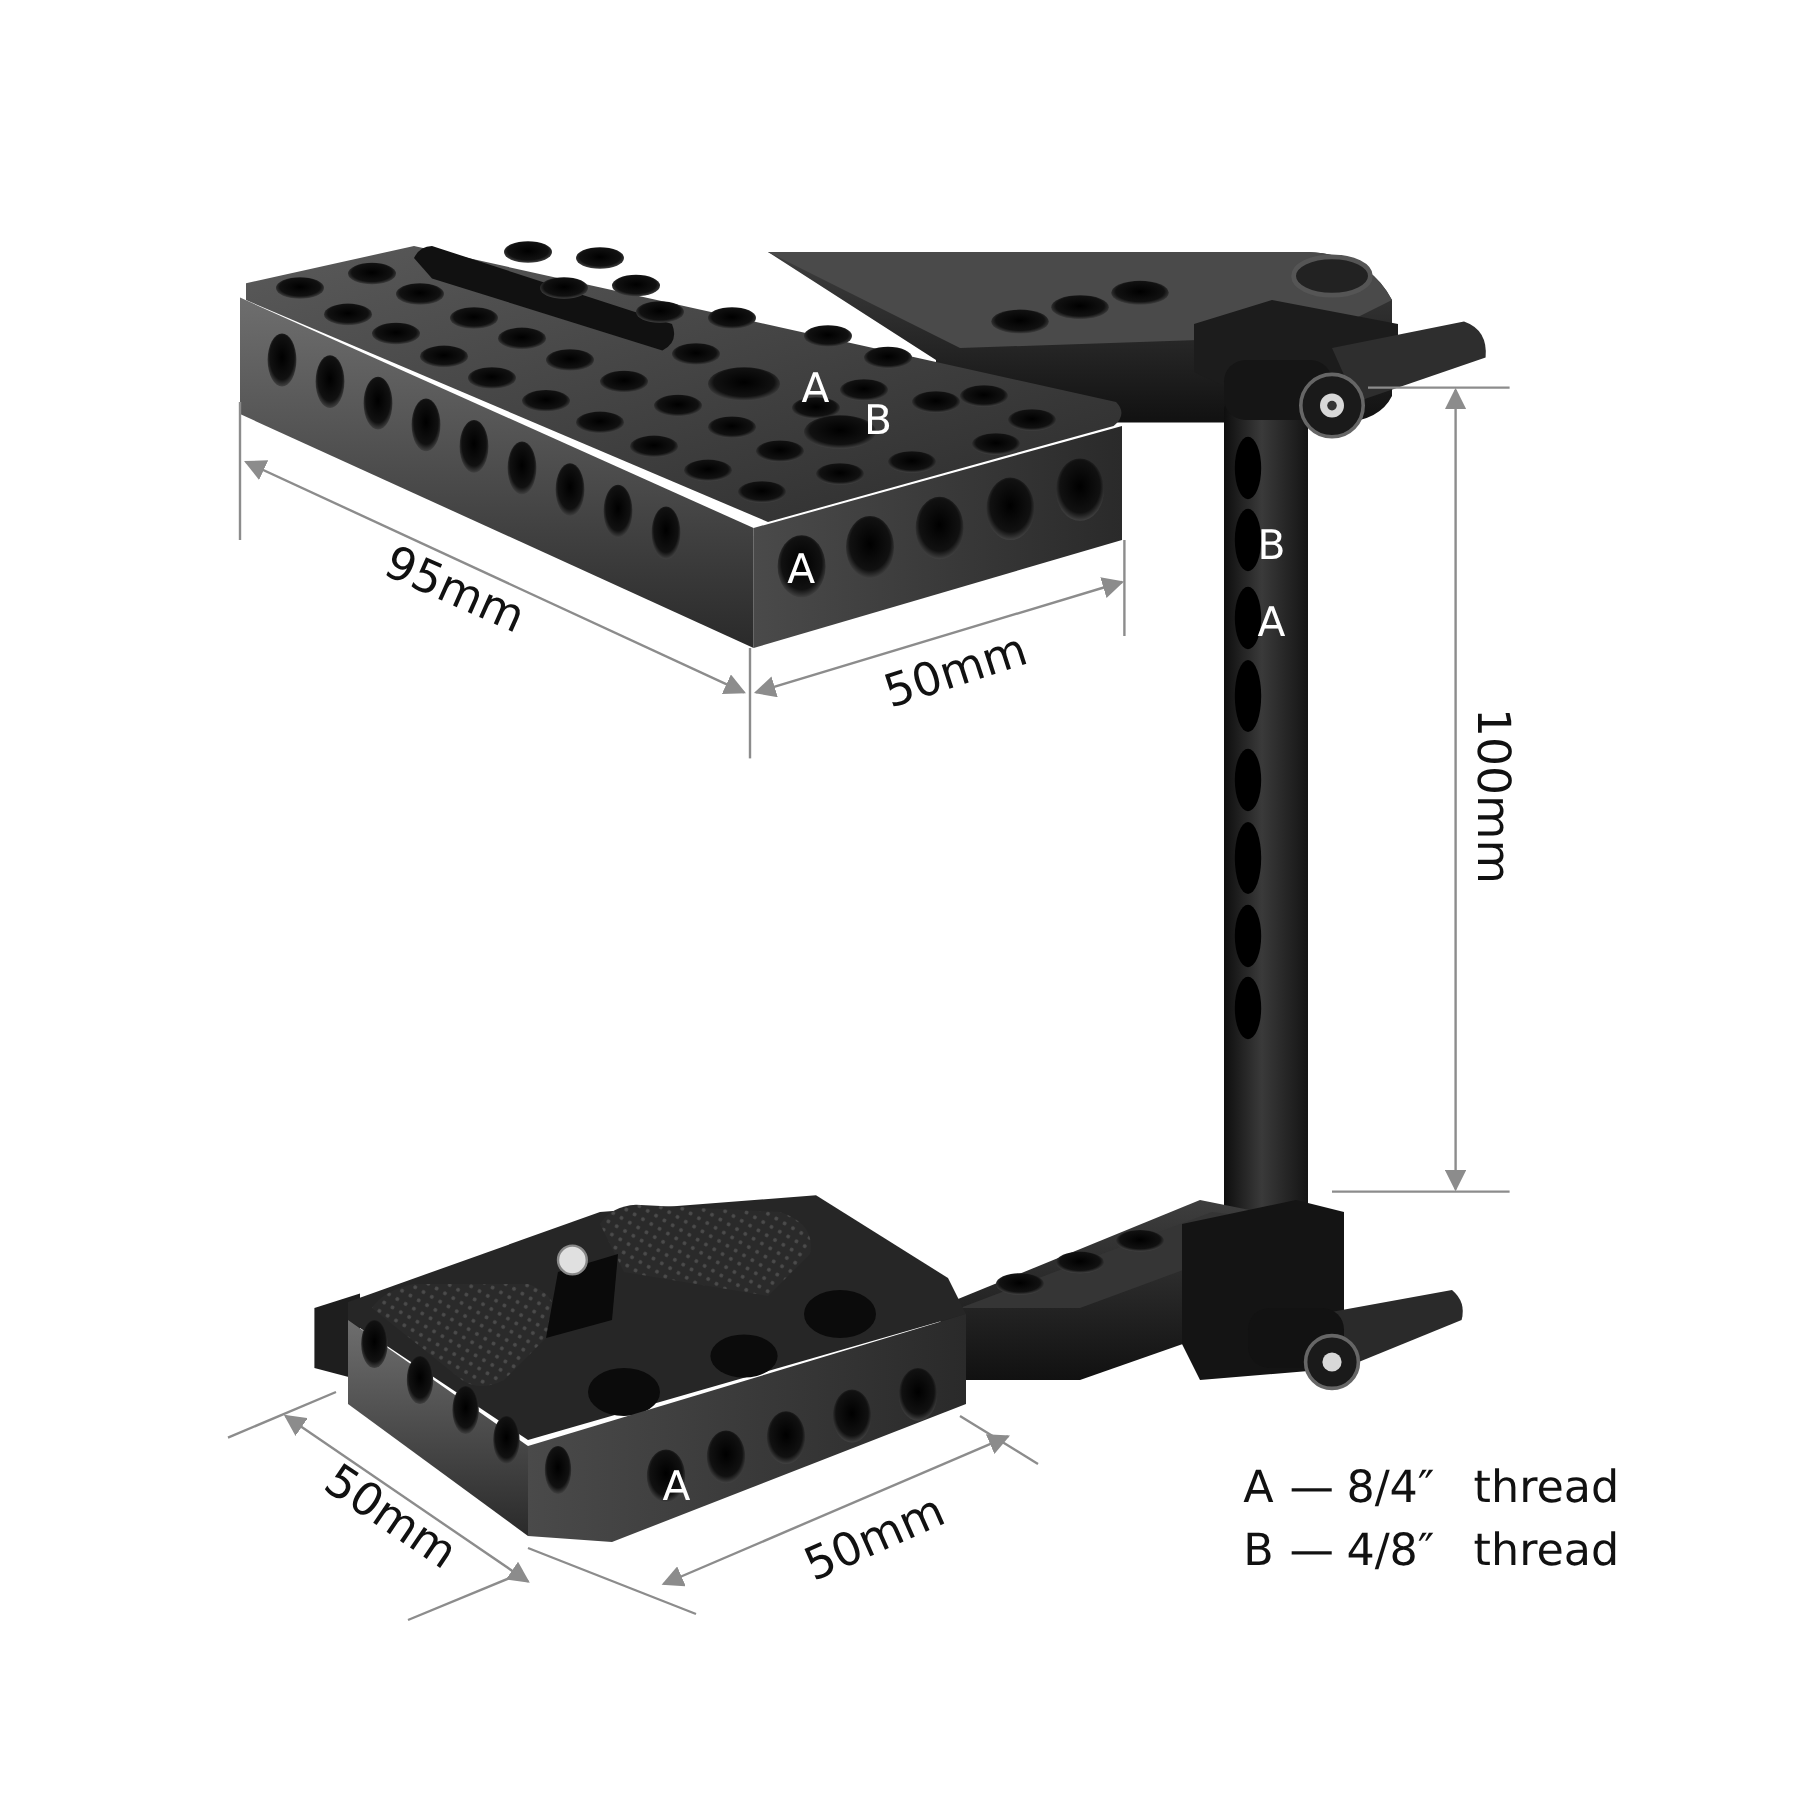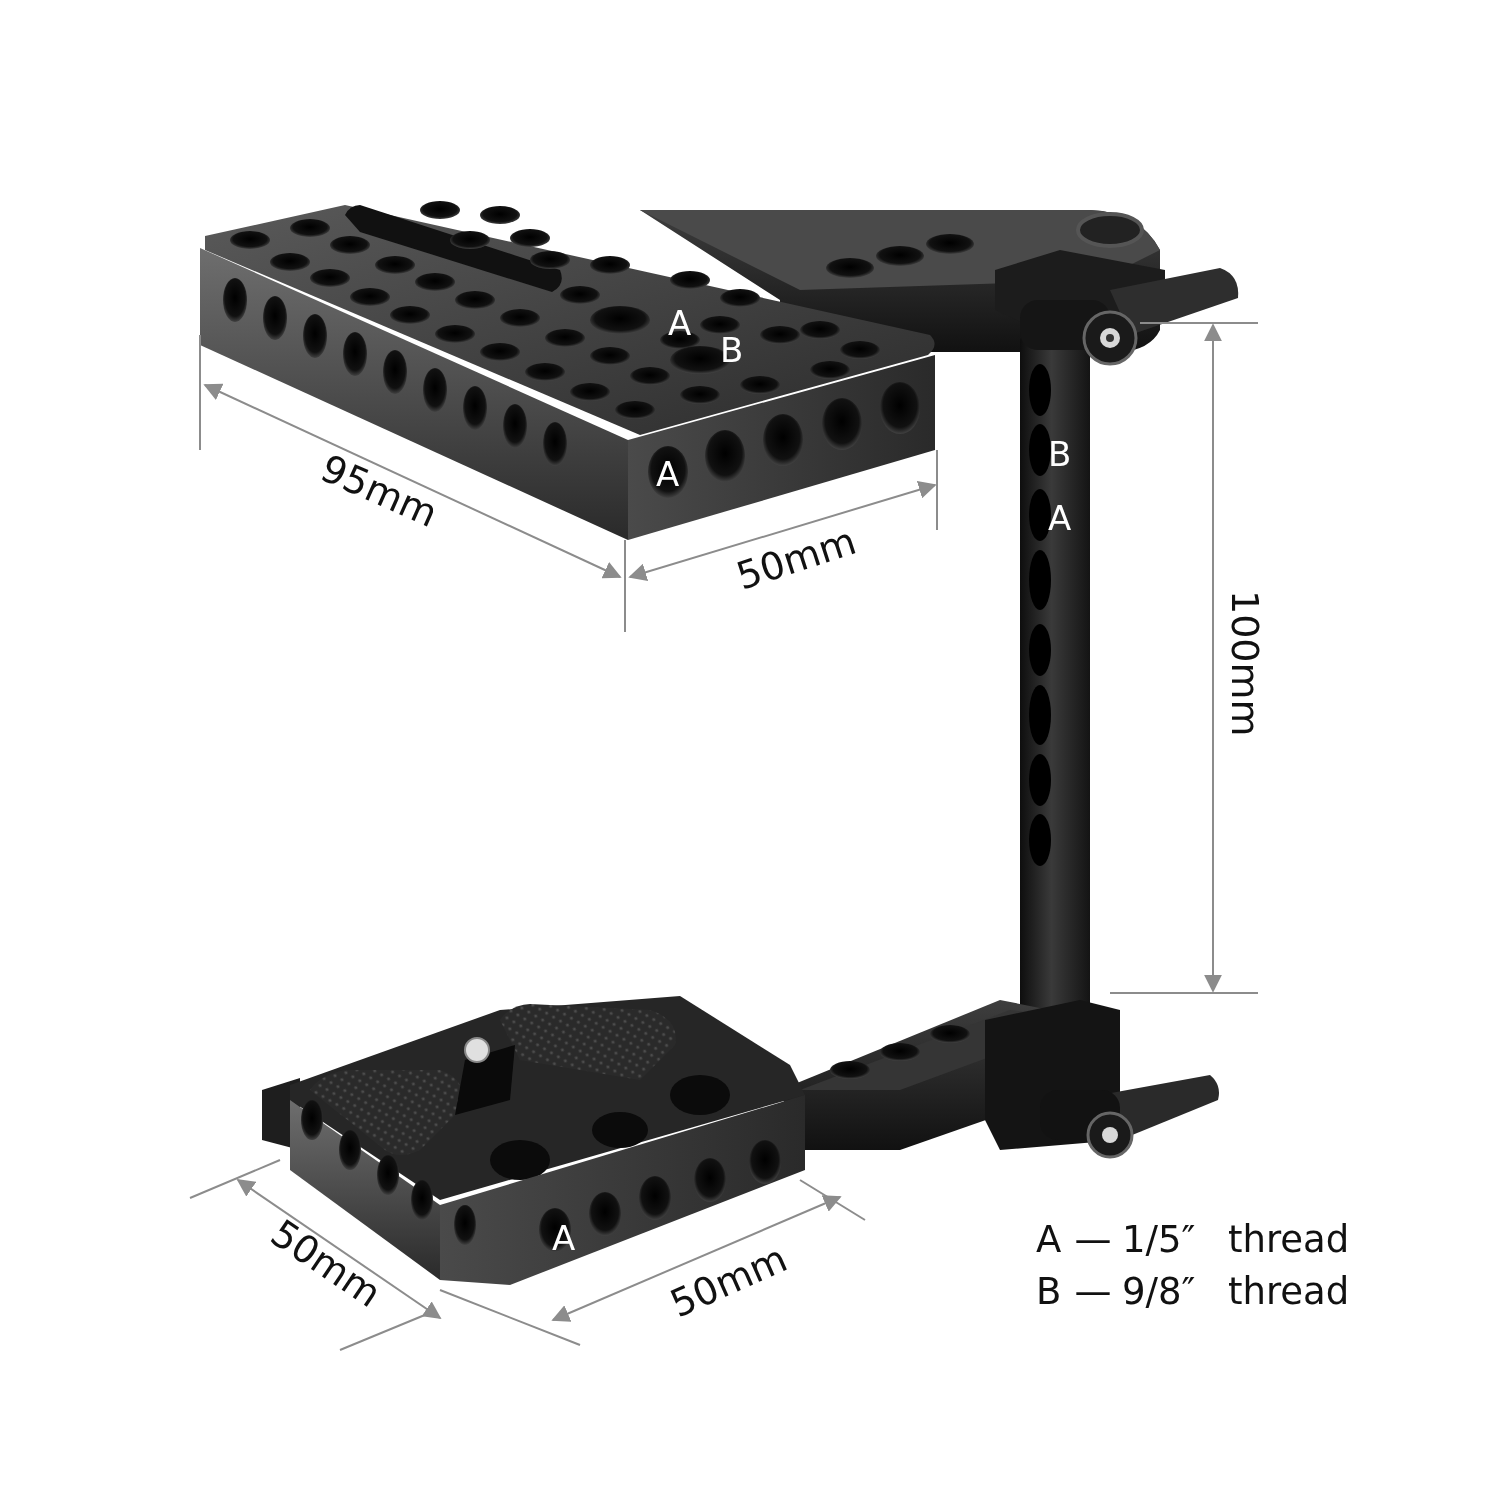--- a/index.html
+++ b/index.html
@@ -240,22 +240,22 @@
   <text class="dim-text" transform="translate(742 590) rotate(-18)">50mm</text>
   <text class="dim-text" transform="translate(1232 590) rotate(90)">100mm</text>
   <text class="dim-text" transform="translate(268 1240) rotate(34)">50mm</text>
   <text class="dim-text" transform="translate(678 1318) rotate(-24)">50mm</text>
 </svg>
 
 <div class="legend">
   <div class="legend-row">
     <span class="key">A</span>
     <span class="dash">—</span>
-    <span class="size">1/5″</span>
+    <span class="size">8/4″</span>
     <span class="desc">thread</span>
   </div>
   <div class="legend-row">
     <span class="key">B</span>
     <span class="dash">—</span>
-    <span class="size">9/8″</span>
+    <span class="size">4/8″</span>
     <span class="desc">thread</span>
   </div>
 </div>
 
 </body></html>

